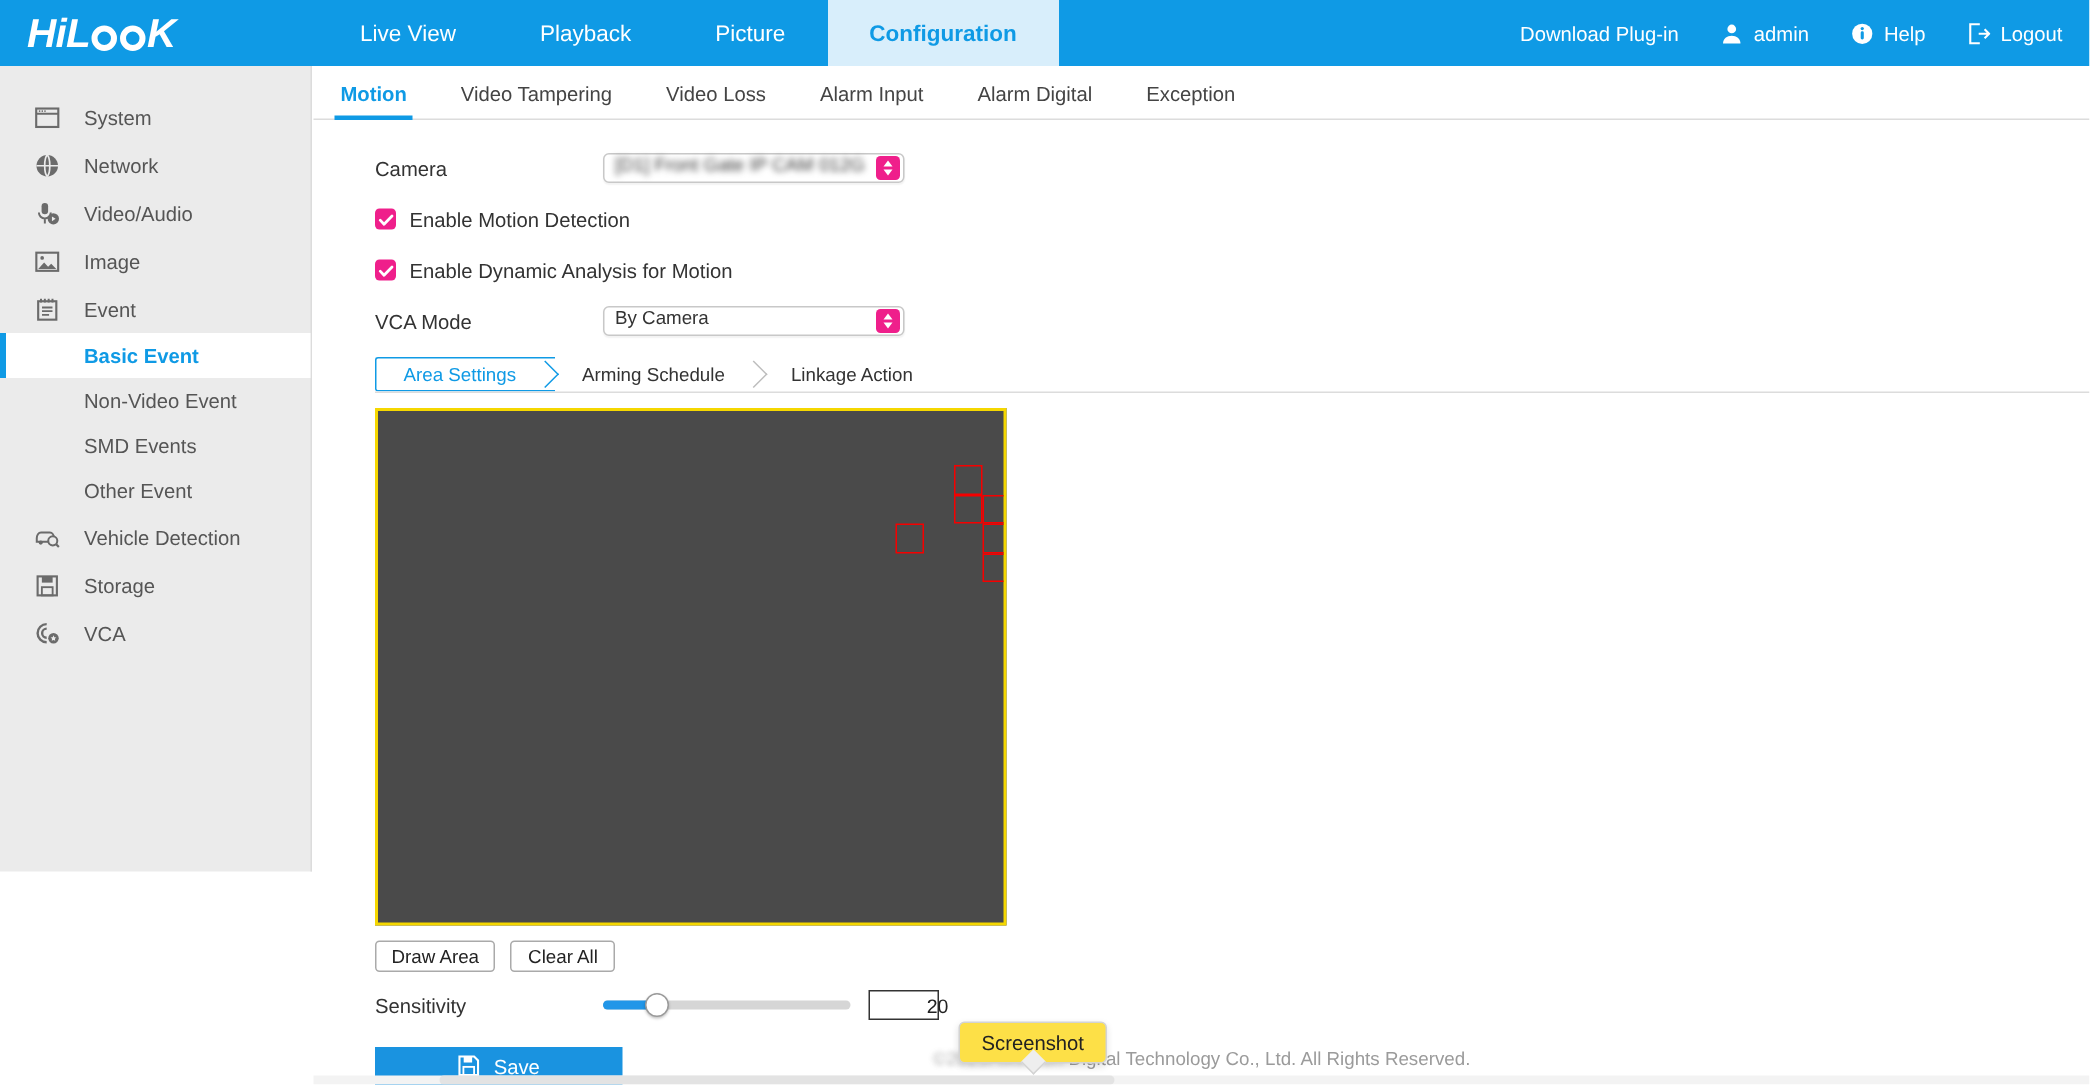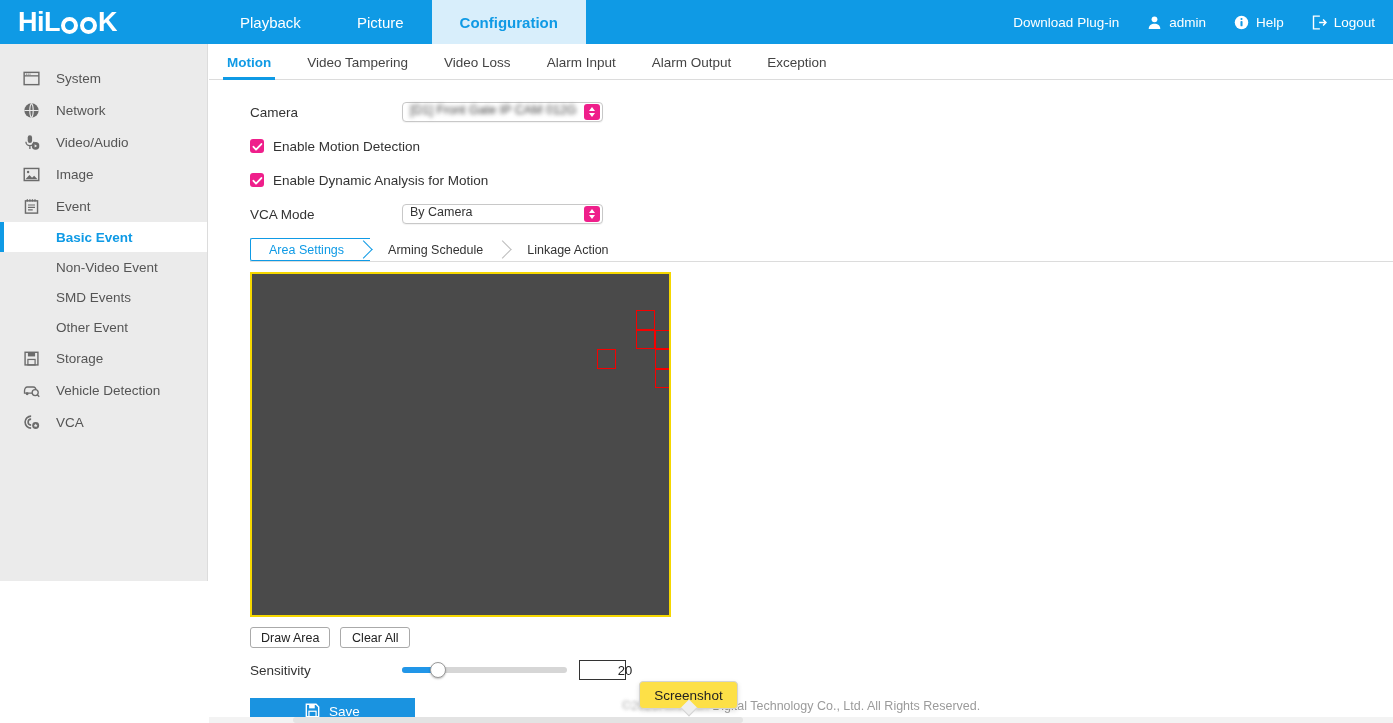--- a/index.html
+++ b/index.html
@@ -13,21 +13,21 @@
 
   
   .topbar {
     position: absolute; top: 0; left: 0;
     width: 1393px; height: 44px;
     background: #0f9ae5;
     display: flex; align-items: stretch;
   }
   .logo {
     width: 212px; height: 44px;
-    display: flex; align-items: center; padding-left: 18px;
+    display: flex; align-items: center; padding-left: 18px; font-style: italic;
   }
   .logo-text {
     color: #ffffff; font-size: 27px; font-weight: bold;
     letter-spacing: -0.5px; line-height: 1;
     font-family: "Liberation Sans", sans-serif;
     display: flex; align-items: center;
   }
   .logo-o {
     display: inline-block; width: 17px; height: 17px;
     border: 4px solid #ffffff; border-radius: 50%;
@@ -248,20 +248,21 @@
   <div class="logo">
     <span class="logo-text">
       <span>HiL</span>
         <span class="logo-o"></span>
         <span class="logo-o"></span>
         <span>K</span>
     </span>
   </div>
 
   <div class="nav-main">
+    <div class="nav-item">Live View</div>
     <div class="nav-item">Playback</div>
     <div class="nav-item">Picture</div>
     <div class="nav-item active">Configuration</div>
   </div>
 
   <div class="nav-right">
     <div class="ritem">
       <span>Download Plug-in</span>
     </div>
     <div class="ritem">
@@ -364,62 +365,62 @@
   <div class="side-sub">
     <span>SMD Events</span>
   </div>
   <div class="side-sub">
     <span>Other Event</span>
   </div>
 
   <div class="side-item">
     <span class="sicon">
       <svg width="17" height="17" viewBox="0 0 18 18">
-          <rect x="2.2" y="2.4" width="13.6" height="13.4" fill="none" stroke="#6b6b6b" stroke-width="1.5"></rect>
-          <rect x="5.2" y="2.4" width="7.6" height="4.4" fill="#6b6b6b"></rect>
-          <rect x="5.2" y="10" width="7.6" height="5.8" fill="none" stroke="#6b6b6b" stroke-width="1.3"></rect>
-        </svg>
-    </span>
-    <span>Storage</span>
-  </div>
-
-  <div class="side-item">
-    <span class="sicon">
-      <svg width="17" height="17" viewBox="0 0 18 18">
         <path d="M1.6 9.4c0-2.1 1.2-4.1 3-4.1h6.2c1.8 0 3 2 3 4.1v2.4H1.6z" fill="none" stroke="#6b6b6b" stroke-width="1.4"></path>
         <circle cx="4.4" cy="12.4" r="1.5" fill="#6b6b6b"></circle>
         <circle cx="11" cy="12.4" r="1.5" fill="#6b6b6b"></circle>
         <circle cx="12.9" cy="11.2" r="3.2" fill="#ebebeb" stroke="#6b6b6b" stroke-width="1.4"></circle>
         <path d="M15.2 13.5l2 2" stroke="#6b6b6b" stroke-width="1.5"></path>
       </svg>
     </span>
     <span>Vehicle Detection</span>
   </div>
 
   <div class="side-item">
     <span class="sicon">
       <svg width="17" height="17" viewBox="0 0 18 18">
+          <rect x="2.2" y="2.4" width="13.6" height="13.4" fill="none" stroke="#6b6b6b" stroke-width="1.5"></rect>
+          <rect x="5.2" y="2.4" width="7.6" height="4.4" fill="#6b6b6b"></rect>
+          <rect x="5.2" y="10" width="7.6" height="5.8" fill="none" stroke="#6b6b6b" stroke-width="1.3"></rect>
+        </svg>
+    </span>
+    <span>Storage</span>
+  </div>
+
+  <div class="side-item">
+    <span class="sicon">
+      <svg width="17" height="17" viewBox="0 0 18 18">
         <path d="M8.6 2.2a6.4 6.4 0 1 0 0 12.8" fill="none" stroke="#6b6b6b" stroke-width="1.7"></path>
         <path d="M8.6 5.4a3.2 3.2 0 1 0 0 6.4" fill="none" stroke="#6b6b6b" stroke-width="1.7"></path>
         <circle cx="13.4" cy="12.2" r="3.7" fill="#6b6b6b"></circle>
         <path d="M13.4 10.1l.6 1.3 1.4.2-1 1 .25 1.4-1.25-.67-1.25.67.25-1.4-1-1 1.4-.2z" fill="#ebebeb"></path>
       </svg>
     </span>
     <span>VCA</span>
   </div>
 </div>
 
 <div class="content">
 
   <div class="tabstrip">
     <div class="tab active">Motion</div>
     <div class="tab">Video Tampering</div>
     <div class="tab">Video Loss</div>
     <div class="tab">Alarm Input</div>
-    <div class="tab">Alarm Output</div>
+    <div class="tab">Alarm Digital</div>
     <div class="tab">Exception</div>
   </div>
 
   <div class="form">
 
     <div class="row">
       <div class="lbl">Camera</div>
       <div class="sel">
         <span class="blurred">[D1] Front Gate IP CAM 012G</span>
         <span class="sel-arrow">

